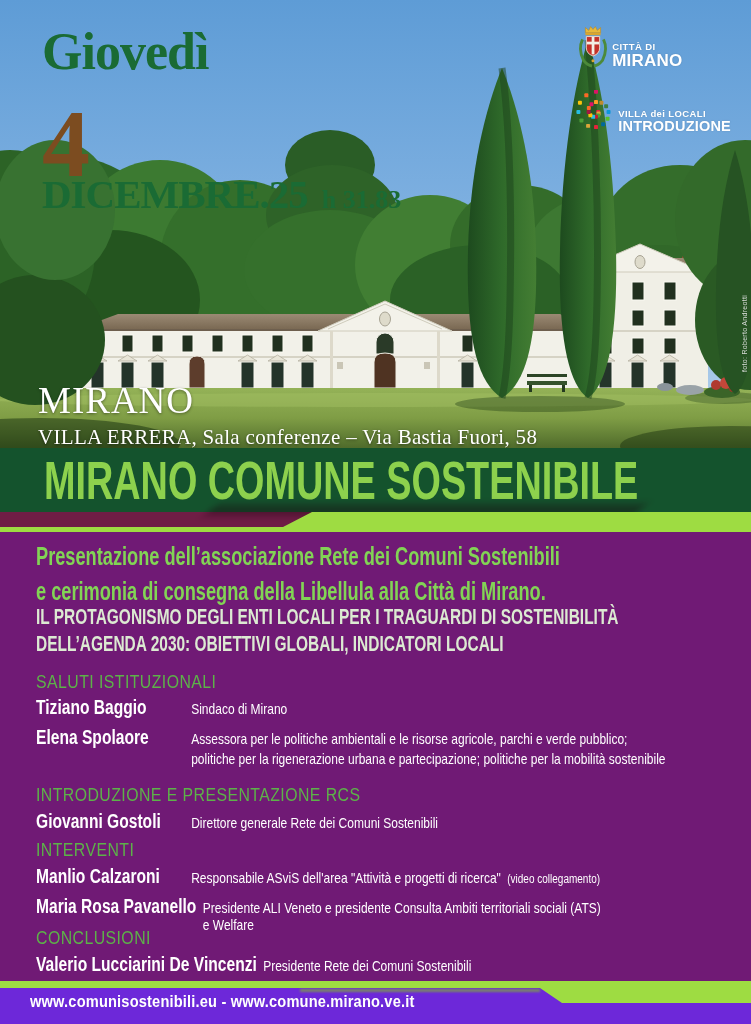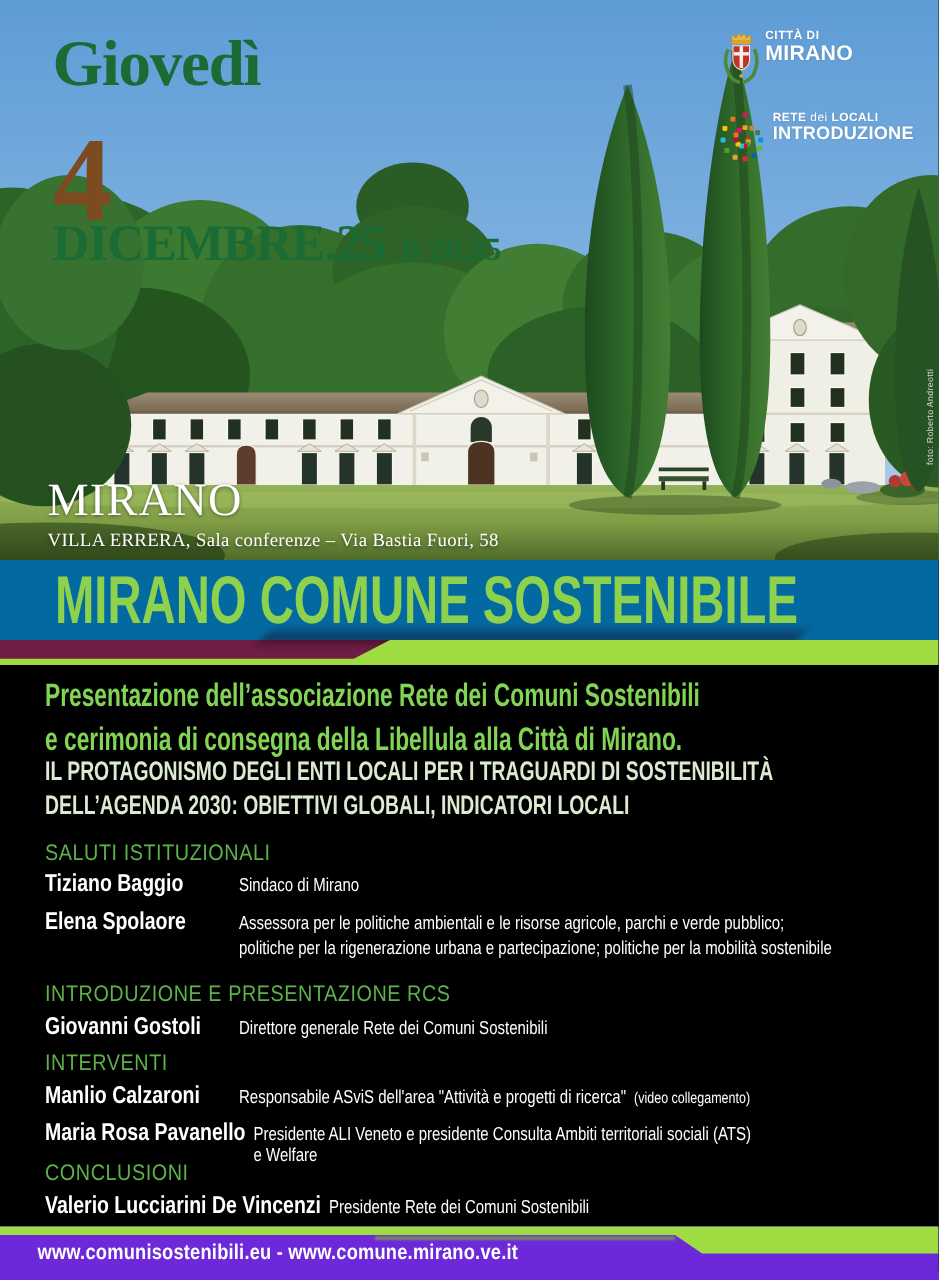--- a/index.html
+++ b/index.html
@@ -15,48 +15,48 @@
   .date-block { position:absolute; left:42px; top:18px; color:#1a6b34; font-family:"Liberation Serif", serif; }
   .date-line1 { display:flex; align-items:flex-start; gap:10px;flex-direction:column; }
   .day-name { font-size:52px; font-weight:bold; letter-spacing:-1px; line-height:1.3; }
   .day-num  { font-size:96px; font-weight:bold; color:#7c4c20; line-height:1; letter-spacing:-2px; }
   .date-line2 { display:flex; align-items:baseline; gap:14px; margin-top:-22px; }
   .month { font-size:41px; font-weight:bold; letter-spacing:-1px;text-align:right; }
   .time { font-size:26px; font-weight:bold; }
 
   
   .logos { position:absolute; right:20px; top:24px; display:flex; flex-direction:column; gap:20px; }
-  .logo-row { display:flex; align-items:flex-start; gap:0; }
+  .logo-row { display:flex; align-items:flex-end; gap:0; }
   .logo-text { color:#fff; line-height:1.05; text-shadow:0 0 2px rgba(0,0,0,.15); }
   .lt-small { font-size:9.5px; font-weight:bold; letter-spacing:.4px; }
   .lt-big   { font-size:17px; font-weight:bold; letter-spacing:.2px; }
-  .lt-light { font-weight:normal; }
+  .lt-light { font-weight:bold; }
   .rcs-line2 { font-size:14.5px; font-weight:bold; letter-spacing:.2px; }
 
   
   .venue-overlay { position:absolute; left:38px; top:382px; color:#fff; font-family:"Liberation Serif", serif; text-shadow:0 1px 3px rgba(0,0,0,.45); }
   .venue-city { font-size:37px; letter-spacing:1px; line-height:1.05; }
-  .venue-line { font-size:15px; margin-top:4px; letter-spacing:.3px; }
+  .venue-line { font-size:21px; margin-top:4px; letter-spacing:.3px; }
 
   .photo-credit { position:absolute; right:3px; top:295px; color:#e9e9e9; opacity:.9; font-size:7px;
                   writing-mode:vertical-rl; transform:rotate(180deg); letter-spacing:.3px; }
 
   
-  .title-band { position:absolute; left:0; top:448px; width:751px; height:64px; background:#0369a1; }
+  .title-band { position:absolute; left:0; top:448px; width:751px; height:64px; background:#14532d; }
   .title-band h1 { position:absolute; left:44px; top:50%; transform:translateY(-50%) scaleX(.70);
                    transform-origin:0 50%; white-space:nowrap;
                    color:#8dd14d; font-size:54px; font-weight:bold; letter-spacing:0; }
   .band-transition { position:absolute; left:0; top:512px; width:751px; height:20px; background:#6f1d45; }
   .band-transition .shadow { position:absolute; left:210px; top:-7px; width:430px; height:10px;
                              background:rgba(25,2,14,.45); filter:blur(4px); transform:skewX(-45deg); }
   .band-transition .green { position:absolute; inset:0; background:#9edc42;
                             clip-path:polygon(0 15px, 283px 15px, 312px 0, 751px 0, 751px 20px, 0 20px); }
 
   
-  .content { position:absolute; left:0; top:532px; width:751px; height:449px; background:#000000; }
+  .content { position:absolute; left:0; top:532px; width:751px; height:449px; background:#701a75; }
   .cx { transform-origin:0 0; white-space:nowrap; }
   .intro1, .intro2 { position:absolute; left:36px; color:#82d455; font-size:26px; font-weight:bold; transform:scaleX(.70); }
   .intro1 { top:9px; } .intro2 { top:44px; }
   .sub1, .sub2 { position:absolute; left:36px; color:#dcead2; font-size:21.5px; font-weight:bold; transform:scaleX(.72); }
   .sub1 { top:73px; } .sub2 { top:100px; }
 
   .sec-heading { position:absolute; left:36px; color:#5db249; font-size:18px; letter-spacing:.5px; transform:scaleX(.88); }
   .h-saluti { top:140px; } .h-rcs { top:253px; } .h-interventi { top:308px; } .h-conclusioni { top:396px; }
 
   .speaker { position:absolute; left:36px; display:flex; align-items:baseline; gap:8px;
@@ -252,21 +252,21 @@
       </g>
     </svg>
 
     <div class="date-block">
       <div class="date-line1">
         <span class="day-name">Giovedì</span>
           <span class="day-num">4</span>
       </div>
       <div class="date-line2">
         <span class="month">DICEMBRE.25</span>
-          <span class="time">h 20.35</span>
+          <span class="time">h 31.83</span>
       </div>
     </div>
 
     <div class="logos">
       <div class="logo-row">
         <svg width="38" height="46" viewBox="0 0 40 48">
           <path d="M9,16 Q4,26 10,38 Q14,43 19,44" fill="none" stroke="#4c8a3a" stroke-width="3"></path>
           <path d="M31,16 Q36,26 30,38 Q26,43 21,44" fill="none" stroke="#4c8a3a" stroke-width="3"></path>
           <path d="M12,9 L12,3.5 L15.5,6.5 L17.5,2.5 L20,5.5 L22.5,2.5 L24.5,6.5 L28,3.5 L28,9 Z" fill="#e8b93a" stroke="#b8871f" stroke-width=".6"></path>
           <rect x="12" y="9" width="16" height="2.6" fill="#d9a52f"></rect>
@@ -302,21 +302,21 @@
             <rect x="12.8" y="32.6" width="3.6" height="3.6" rx=".8" fill="#dda63a"></rect>
             <rect x="6.8" y="27.7" width="3.6" height="3.6" rx=".8" fill="#4c9f38"></rect>
             <rect x="4.0" y="20.0" width="3.6" height="3.6" rx=".8" fill="#26bde2"></rect>
             <rect x="5.4" y="11.6" width="3.6" height="3.6" rx=".8" fill="#fcc30b"></rect>
             <rect x="11.2" y="4.8" width="3.6" height="3.6" rx=".8" fill="#fd6925"></rect>
             <rect x="20.0" y="1.6" width="3.6" height="3.6" rx=".8" fill="#dd1367"></rect>
           </g>
         </svg>
         <div class="logo-text">
           <div class="lt-small">
-            <span>RETE</span>
+            <span>VILLA</span>
             <span class="lt-light">dei</span>
             <span>LOCALI</span>
           </div>
           <div class="rcs-line2">INTRODUZIONE</div>
         </div>
       </div>
     </div>
 
     <div class="venue-overlay">
       <div class="venue-city">MIRANO</div>

